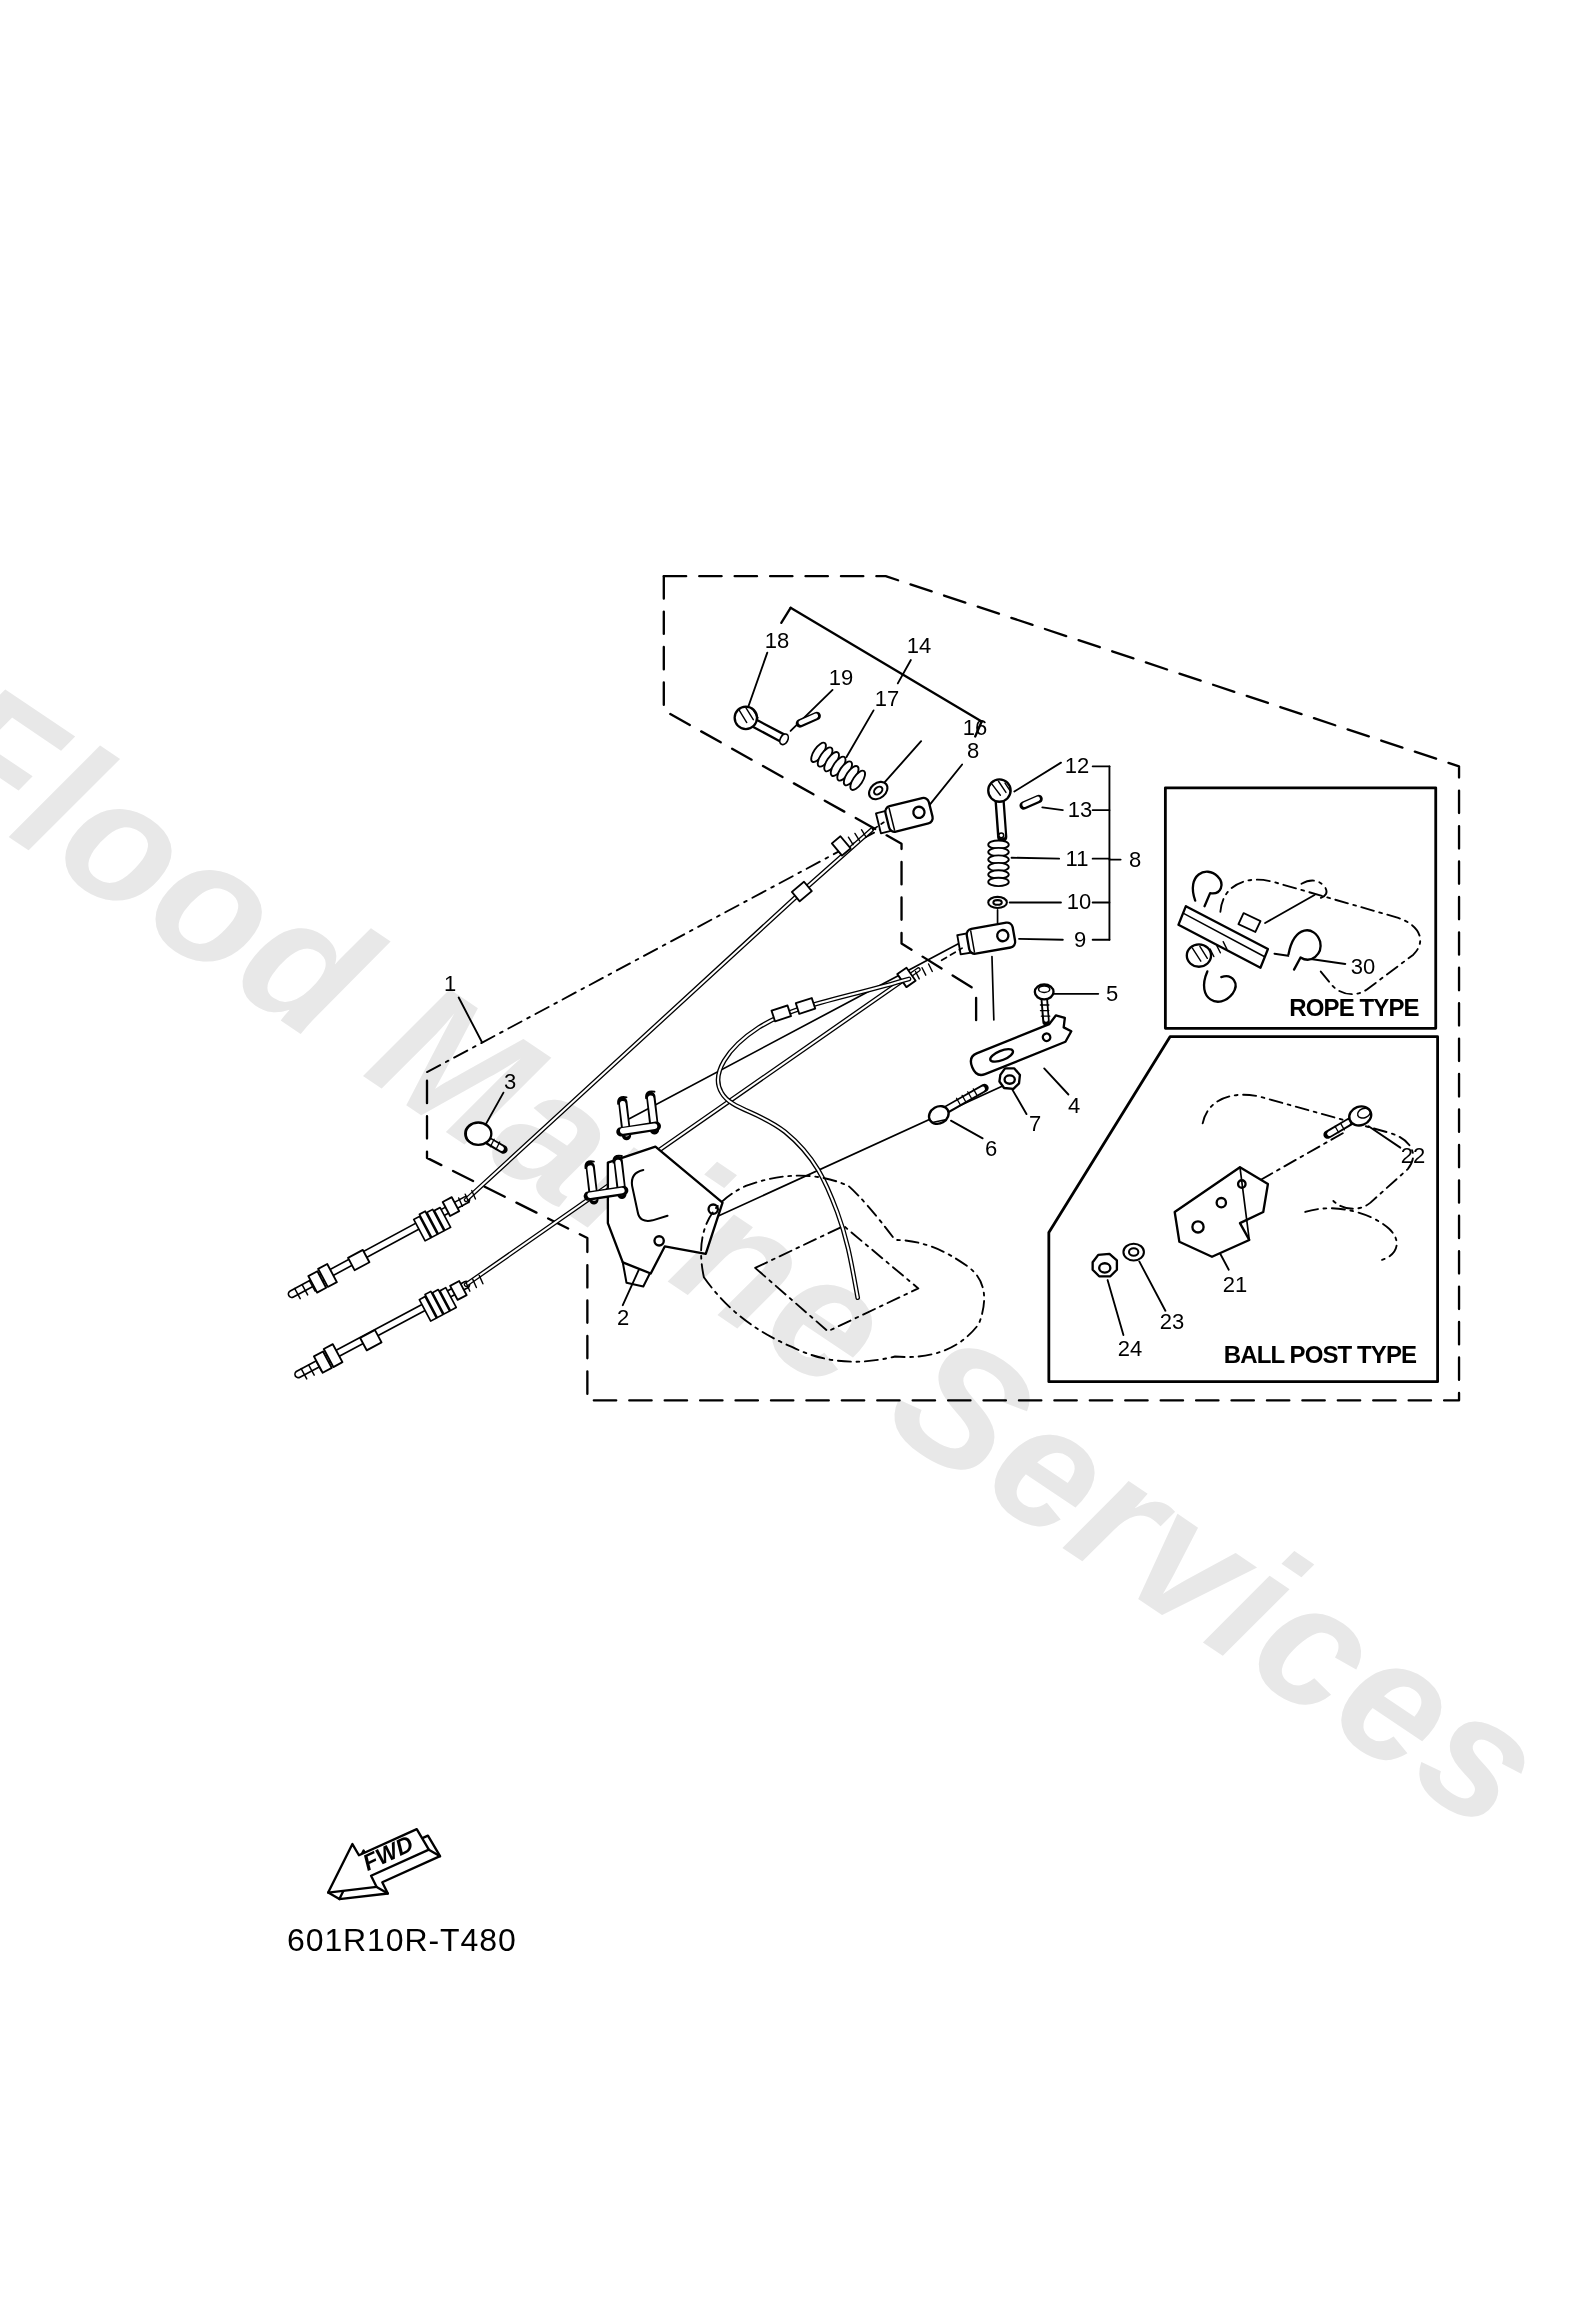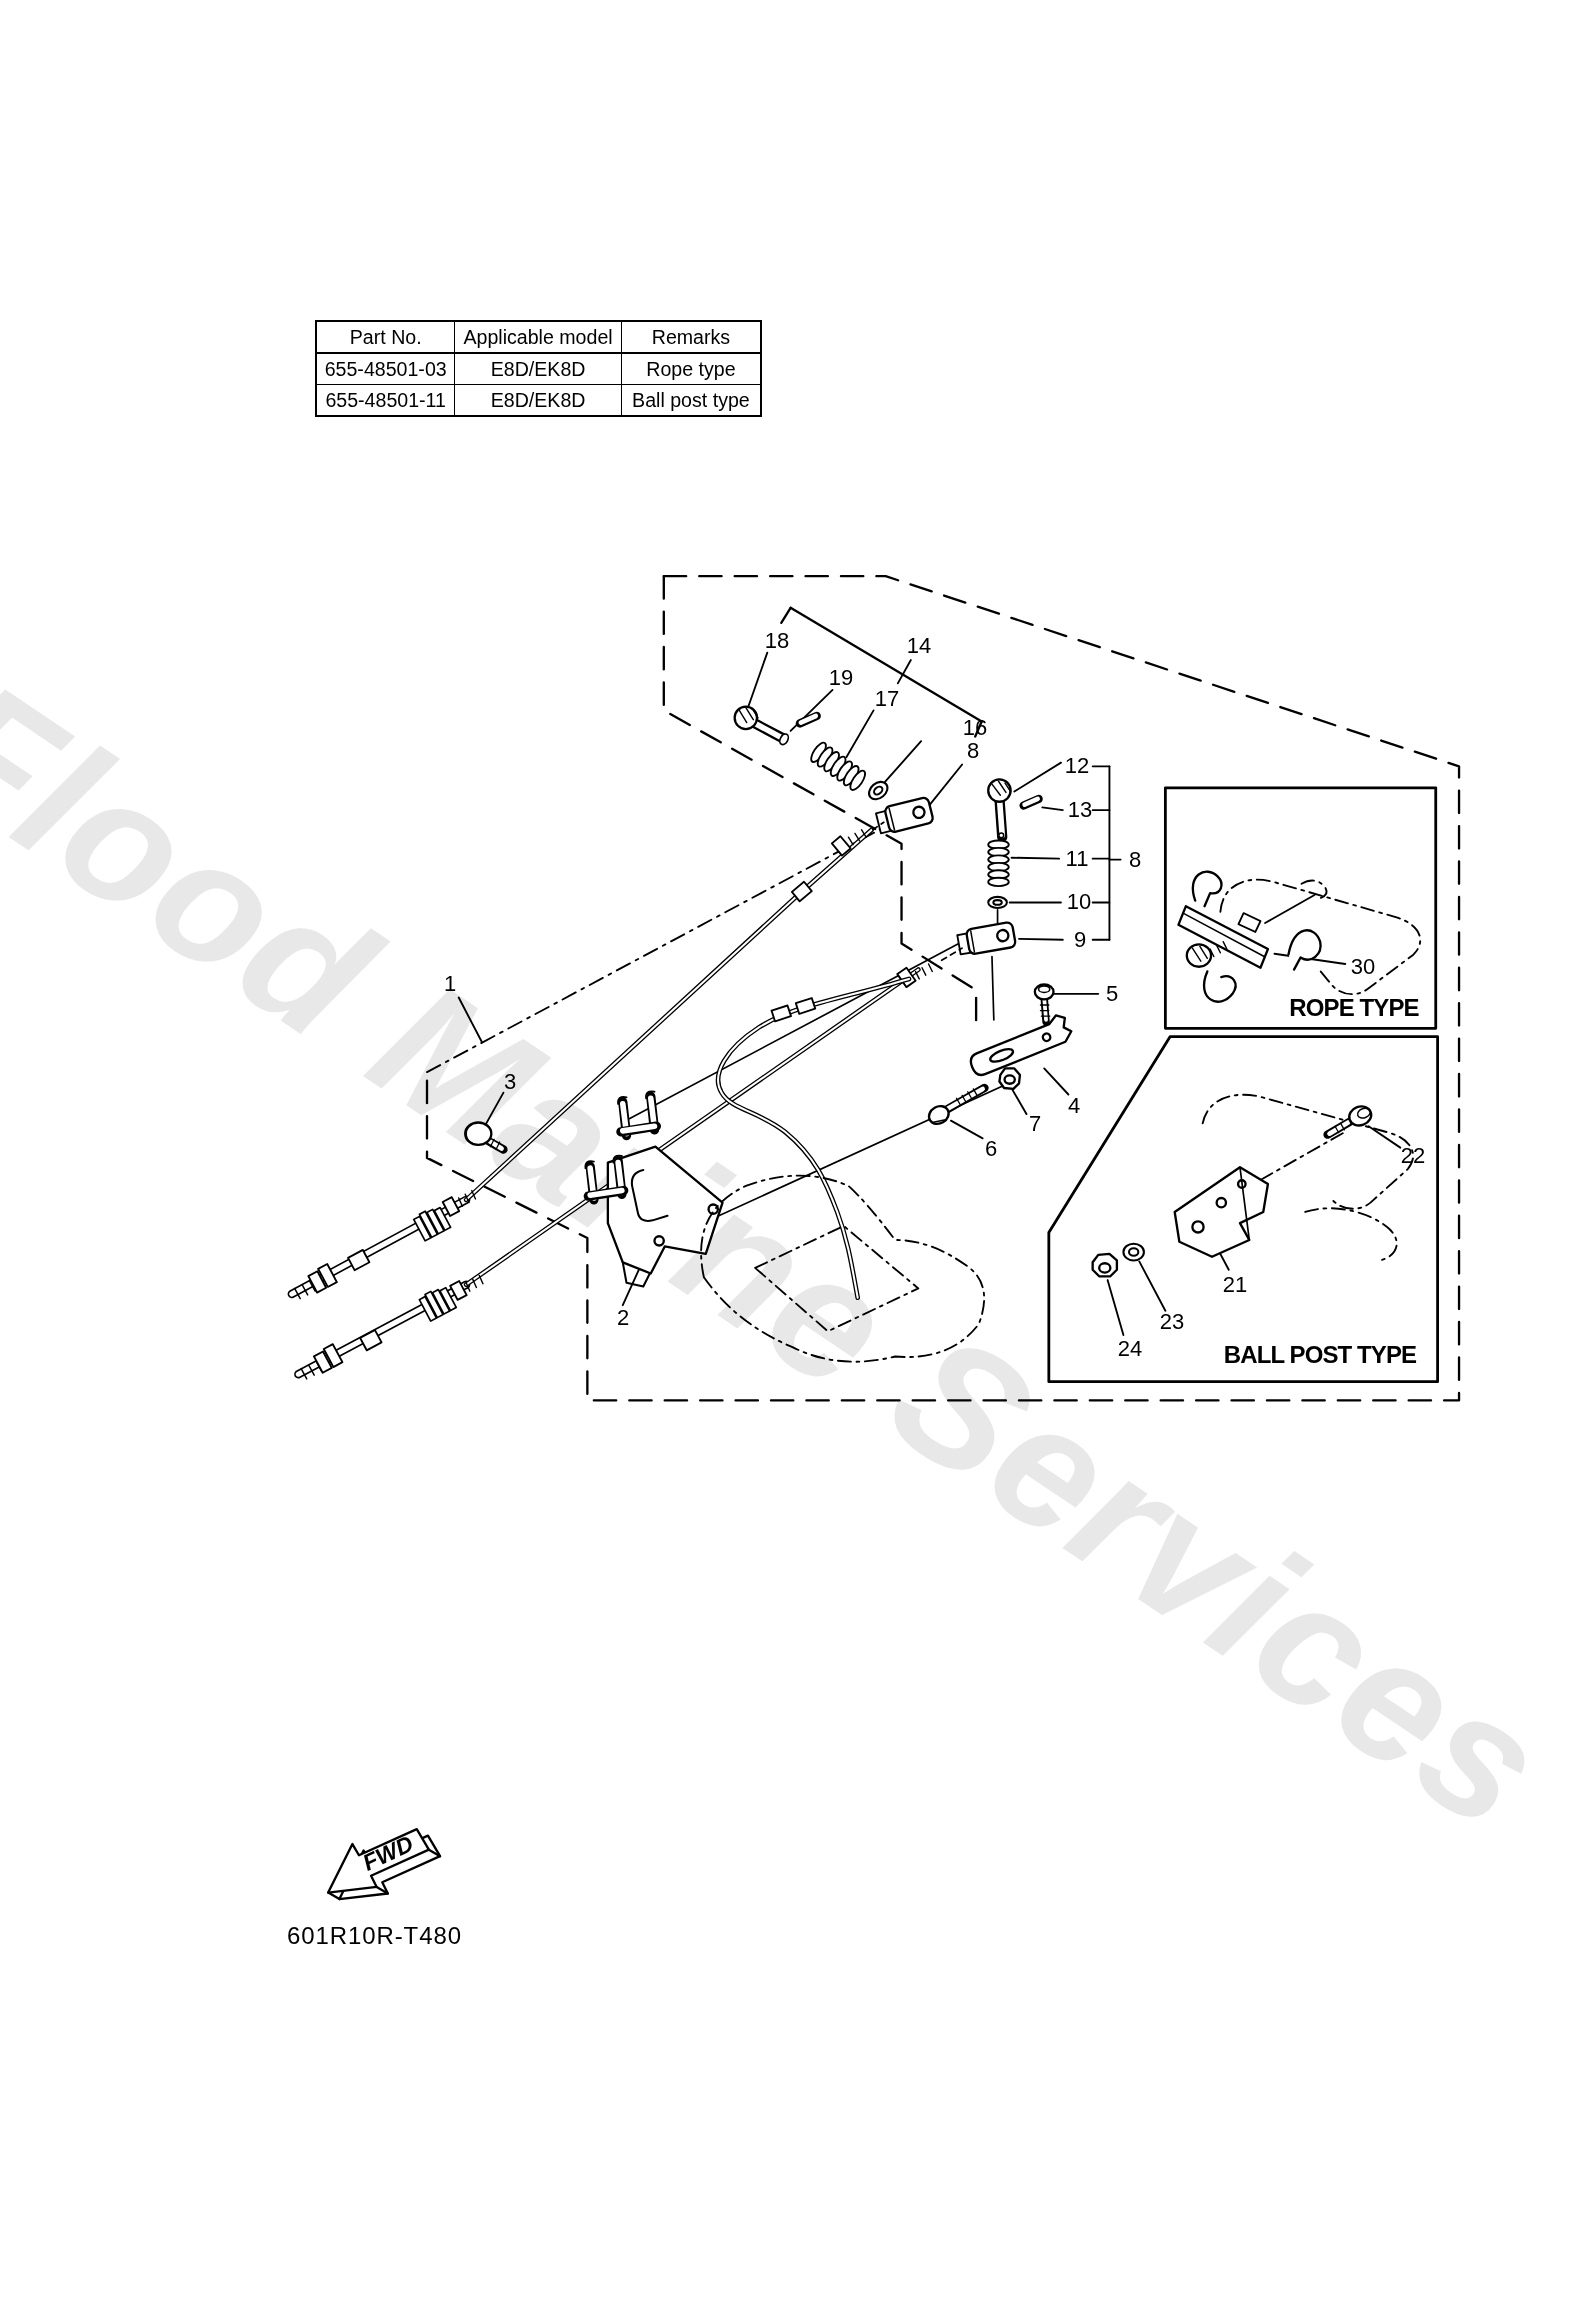--- a/index.html
+++ b/index.html
@@ -18,48 +18,29 @@
   .parts-table tr:last-child td{border-bottom:2.8px solid #000;}
   .parts-table td:first-child{border-left:2.8px solid #000;width:130px;}
   .parts-table td:nth-child(2){width:158px;}
   .parts-table td:last-child{border-right:2.8px solid #000;width:131px;}
   .callout{position:absolute;z-index:3;transform:translate(-50%,-50%);
            font-size:22px;font-weight:normal;white-space:nowrap;}
   .boxlabel{position:absolute;z-index:3;transform:translate(-50%,-50%);
             font-size:24px;font-weight:bold;letter-spacing:-0.9px;white-space:nowrap;}
   .fwd-text{position:absolute;z-index:3;left:362px;top:1840px;font-size:23px;
             font-weight:bold;font-style:italic;transform:rotate(-25deg);}
-  .code{position:absolute;z-index:3;left:287px;top:1922px;font-size:24px;letter-spacing:0.9px;}
+  .code{position:absolute;z-index:3;left:287px;top:1922px;font-size:32px;letter-spacing:0.9px;}
 </style>
 </head>
 <body>
 
 <div class="page">
 
   <div class="watermark">Flood Marine Services</div>
 
-  <table class="parts-table">
-    <tbody>
-        <tr>
-      <td>Part No.</td>
-      <td>Applicable model</td>
-      <td>Remarks</td>
-    </tr>
-    <tr>
-      <td>655-48501-03</td>
-      <td>E8D/EK8D</td>
-      <td>Rope type</td>
-    </tr>
-    <tr>
-      <td>655-48501-11</td>
-      <td>E8D/EK8D</td>
-      <td>Ball post type</td>
-    </tr>
-  </tbody>
-    </table>
 
   <svg class="linework" width="1570" height="2313" viewBox="0 0 1684 2481" fill="none" stroke="#000" stroke-width="2.5" stroke-linecap="round" stroke-linejoin="round">
 
     <path stroke-dasharray="24 14" d="M712,618 H950 L1565,822 V1502 H630 V1328 L458,1242 V1150"></path>
 
     <path stroke-dasharray="24 14" d="M712,618 V762 L967,905 V1012 L1047,1062 V1095"></path>
 
     <path stroke-width="2" stroke-dasharray="16 7 3 7" d="M458,1150 L947,888"></path>
 
     <g stroke-width="1.8">

